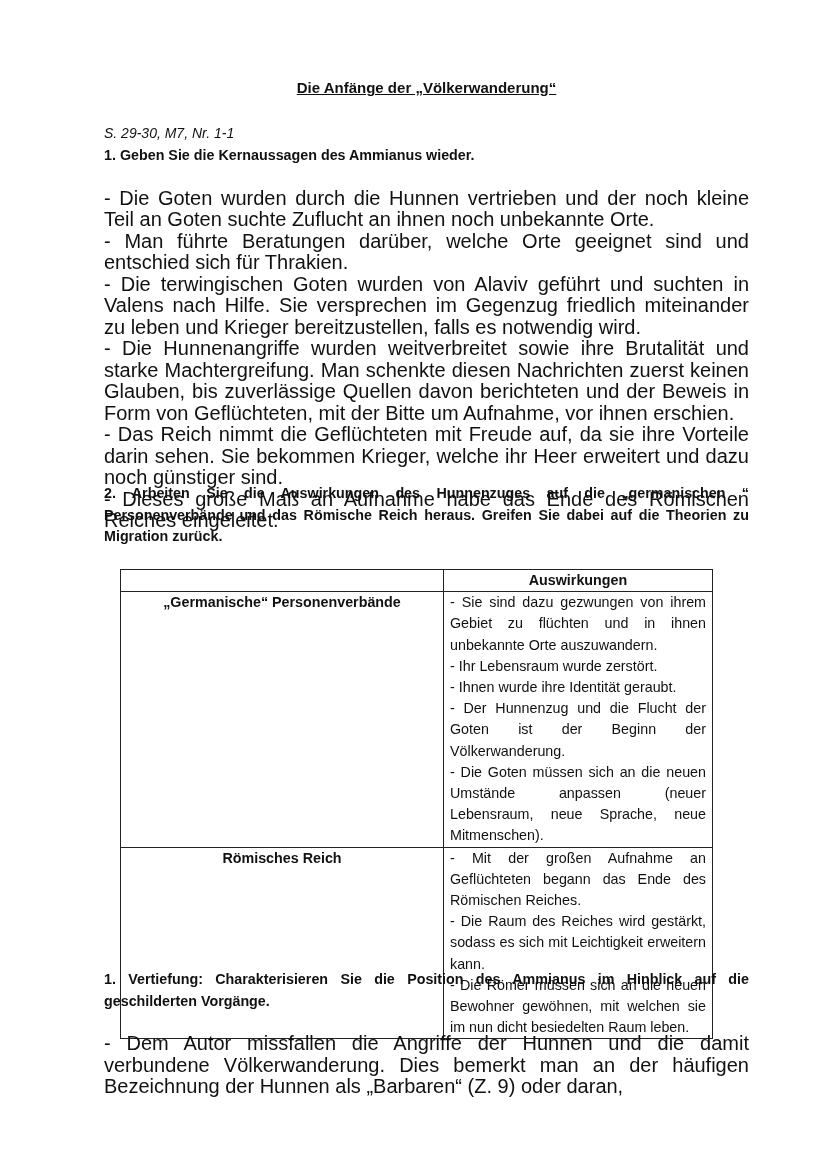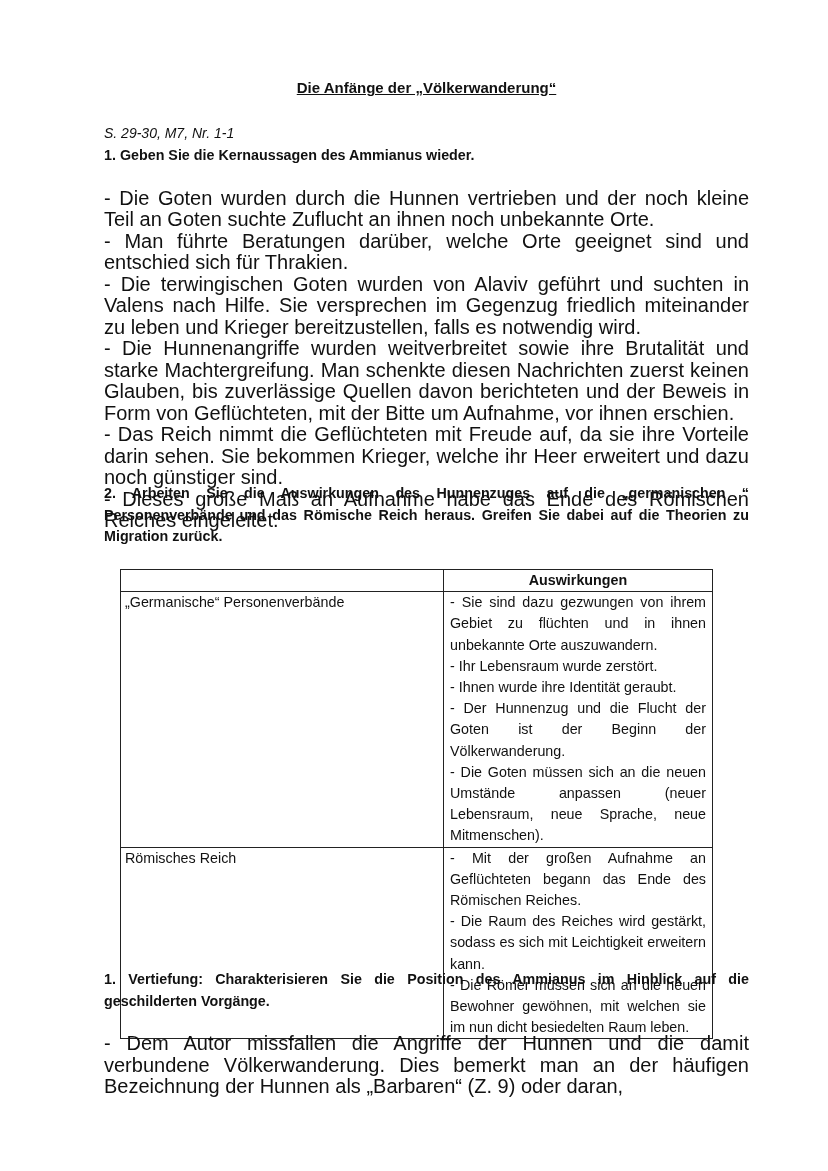--- a/index.html
+++ b/index.html
@@ -9,21 +9,21 @@
   .title { position: absolute; left: 0; width: 645px; top: 79px; text-align: center;
            font-weight: bold; font-size: 15px; text-decoration: underline; }
   .ref { position: absolute; top: 125px; left: 0; font-style: italic; font-size: 14px; }
   .h { font-weight: bold; font-size: 14.3px; line-height: 21.5px; text-align: justify; margin: 0; }
   .p { font-size: 20px; line-height: 21.5px; text-align: justify; margin: 0; }
   .blk { position: absolute; left: 0; width: 645px; }
   table { position: absolute; left: 0; top: 569px; width: 593px; border-collapse: collapse;
           font-size: 14.3px; line-height: 21.2px; margin-left: 16px; }
   td, th { border: 1px solid #222; vertical-align: top; padding: 0 4px; }
   th { font-weight: bold; text-align: center; }
-  td.rowhead { font-weight: normal; text-align: left; width: 314px; }
+  td.rowhead { font-weight: bold; text-align: center; width: 314px; }
   td.cell { text-align: justify; padding: 0 6px; }
   .line { display: block; }
 </style>
 </head>
 <body>
 
 <div class="page">
   <div class="title">Die Anfänge der „Völkerwanderung“</div>
   <div class="ref">S. 29-30, M7, Nr. 1-1</div>
 

